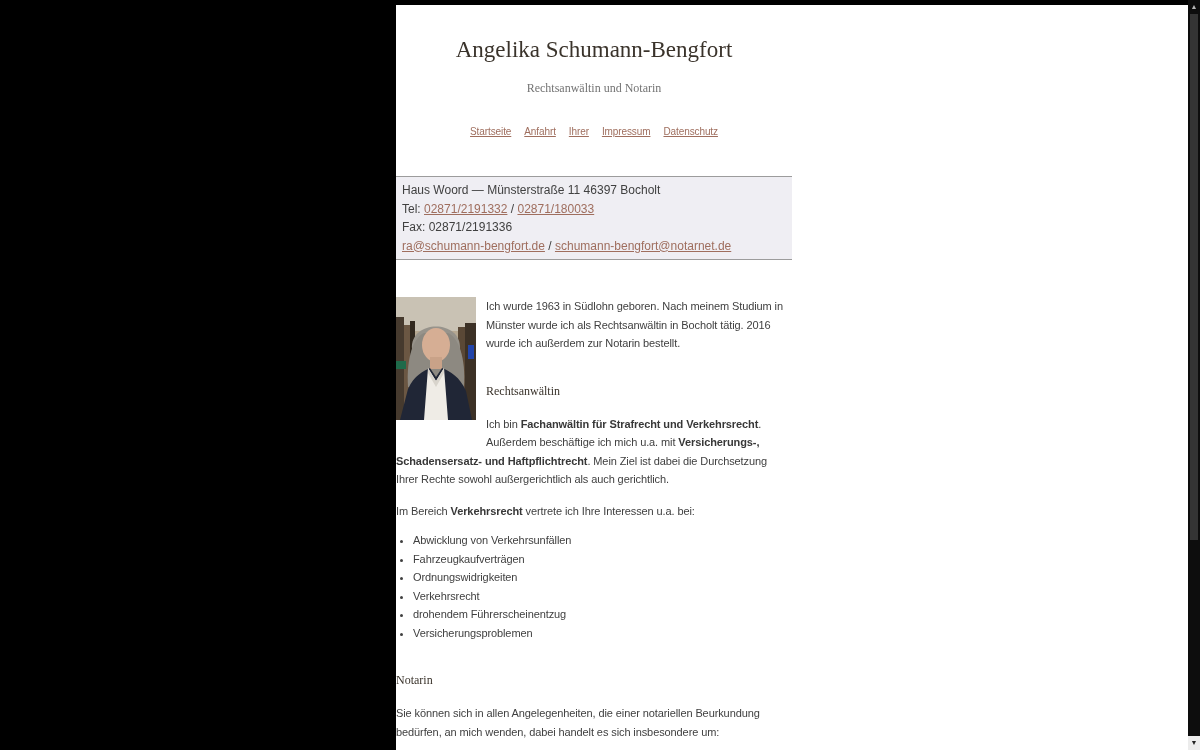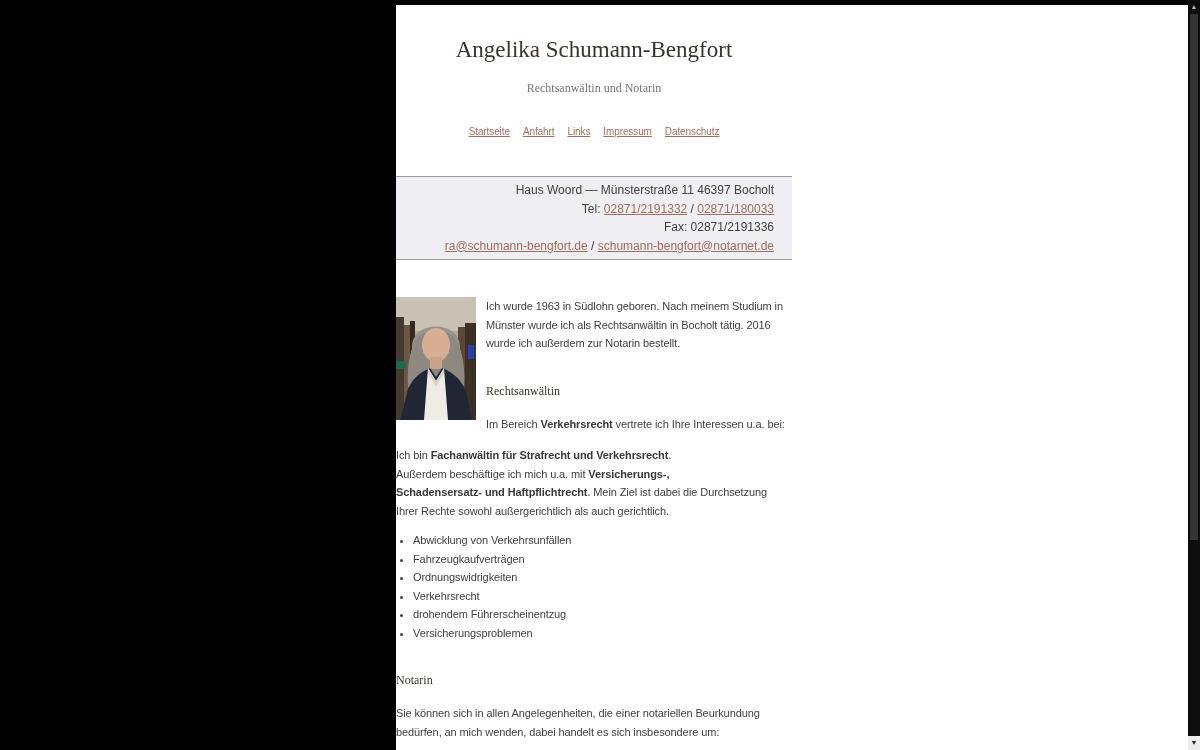--- a/index.html
+++ b/index.html
@@ -55,22 +55,21 @@
   a.link, nav.nav a {
     color: #9f6e5e;
     text-decoration: underline;
     cursor: pointer;
   }
   .contact-box {
     margin-top: 37px;
     background: #efeef3;
     border-top: 1px solid #9c9c9c;
     border-bottom: 1px solid #9c9c9c;
-    padding: 4px 18px;
-    text-align: right;
+    padding: 4px 6px;
     font-size: 12px;
     line-height: 18.5px;
     letter-spacing: 0;
     color: #404040;
   }
   .c-line { white-space: pre-wrap; }
   article { margin-top: 37px; }
   .portrait {
     float: left;
     width: 80px; height: 123px;
@@ -134,21 +133,21 @@
 <div class="page">
   <div class="content">
 
     <h1>Angelika Schumann-Bengfort</h1>
 
     <div class="subtitle">Rechtsanwältin und Notarin</div>
 
     <nav class="nav">
         <a>Startseite</a>
         <a>Anfahrt</a>
-        <a>Links</a>
+        <a>Ihrer</a>
         <a>Impressum</a>
         <a>Datenschutz</a>
       </nav>
 
     <div class="contact-box">
       <div class="c-line">Haus Woord — Münsterstraße 11 46397 Bocholt</div>
       <div class="c-line"><span>Tel: </span><a class="link">02871/2191332</a><span> / </span><a class="link">02871/180033</a></div>
       <div class="c-line">Fax: 02871/2191336</div>
       <div class="c-line"><a class="link">ra@schumann-bengfort.de</a><span> / </span><a class="link">schumann-bengfort@notarnet.de</a></div>
     </div>
@@ -174,26 +173,26 @@
         <path d="M32,71 L40,84 L48,71 L52,123 L28,123 Z" fill="#efece6"></path>
         <path d="M32,71 L40,84 L48,71 L48,76 L40,90 L32,76 Z" fill="#d8d4cc"></path>
       </svg>
 
       <p class="intro">Ich wurde 1963 in Südlohn geboren. Nach meinem Studium in
 Münster wurde ich als Rechtsanwältin in Bocholt tätig. 2016
 wurde ich außerdem zur Notarin bestellt.</p>
 
       <h2>Rechtsanwältin</h2>
 
-      <p><span>Im Bereich </span><strong>Verkehrsrecht</strong><span> vertrete ich Ihre Interessen u.a. bei:</span></p>
-
       <p><span>Ich bin </span><strong>Fachanwältin für Strafrecht und Verkehrsrecht</strong><span>.
 Außerdem beschäftige ich mich u.a. mit </span><strong>Versicherungs-,
 Schadensersatz- und Haftpflichtrecht</strong><span>. Mein Ziel ist dabei die Durchsetzung
 Ihrer Rechte sowohl außergerichtlich als auch gerichtlich.</span></p>
+
+      <p><span>Im Bereich </span><strong>Verkehrsrecht</strong><span> vertrete ich Ihre Interessen u.a. bei:</span></p>
 
       <ul class="list">
           <li>Abwicklung von Verkehrsunfällen</li>
           <li>Fahrzeugkaufverträgen</li>
           <li>Ordnungswidrigkeiten</li>
           <li>Verkehrsrecht</li>
           <li>drohendem Führerscheinentzug</li>
           <li>Versicherungsproblemen</li>
         </ul>
 

